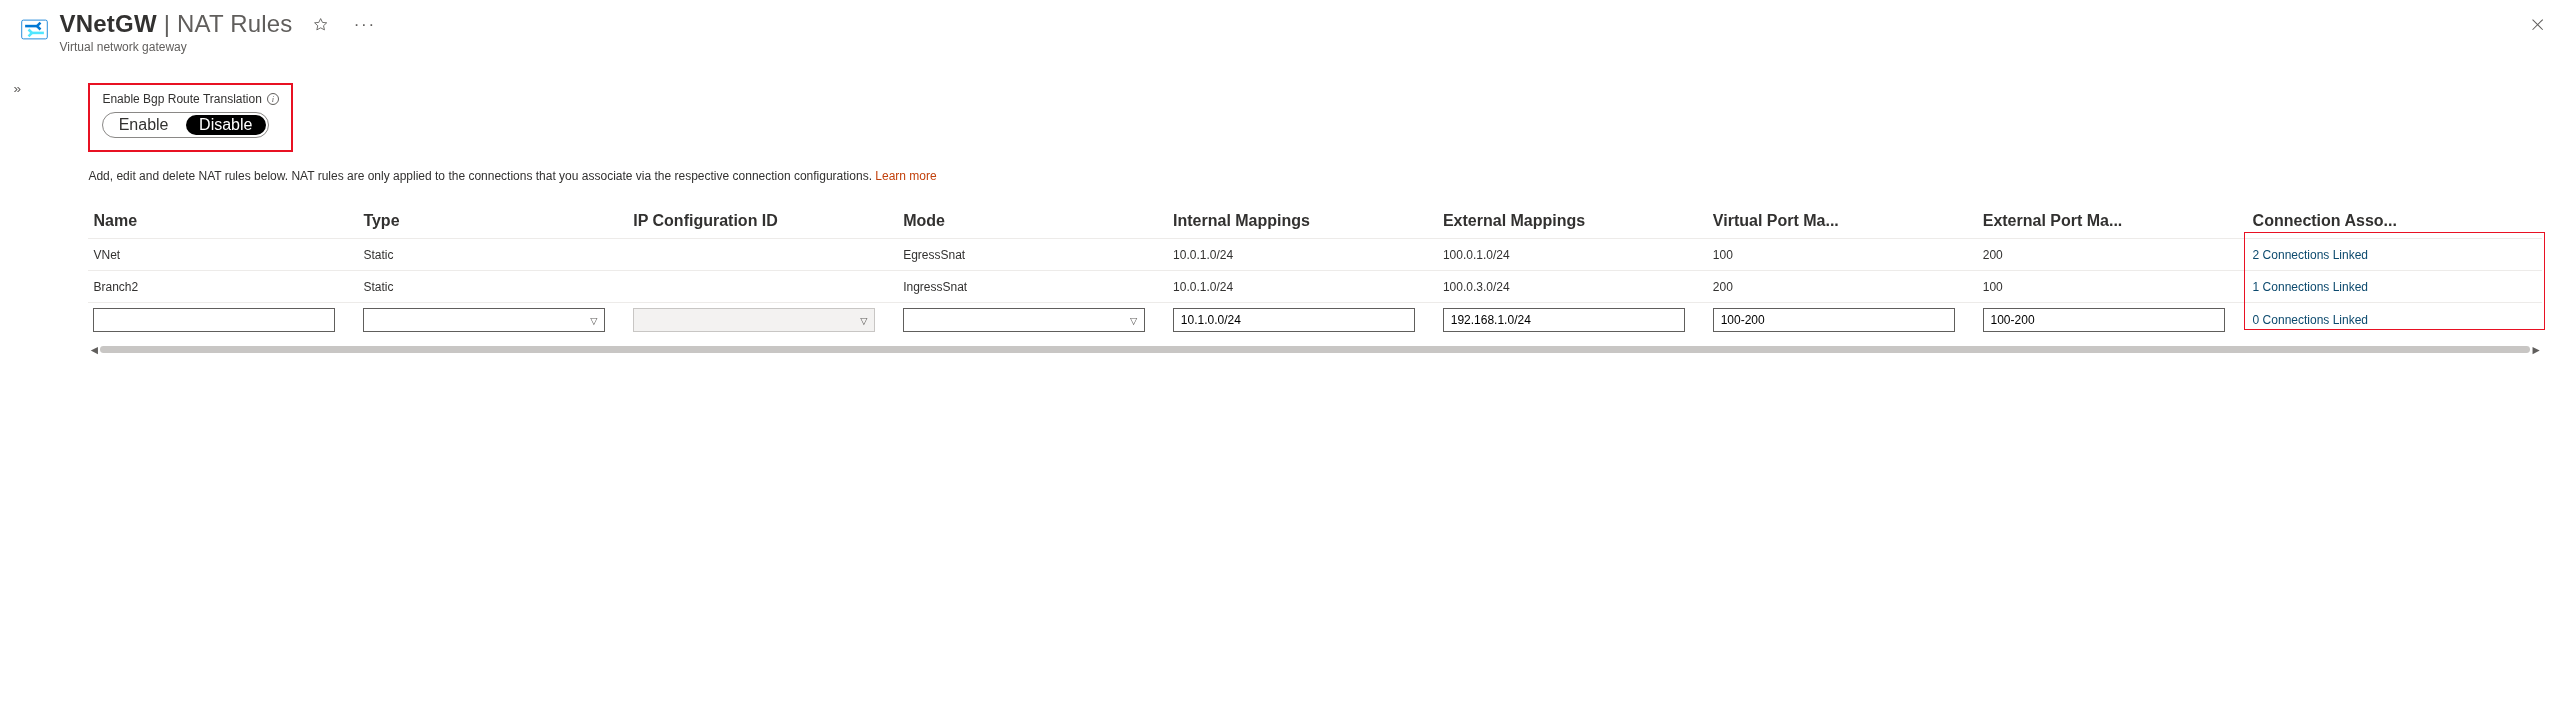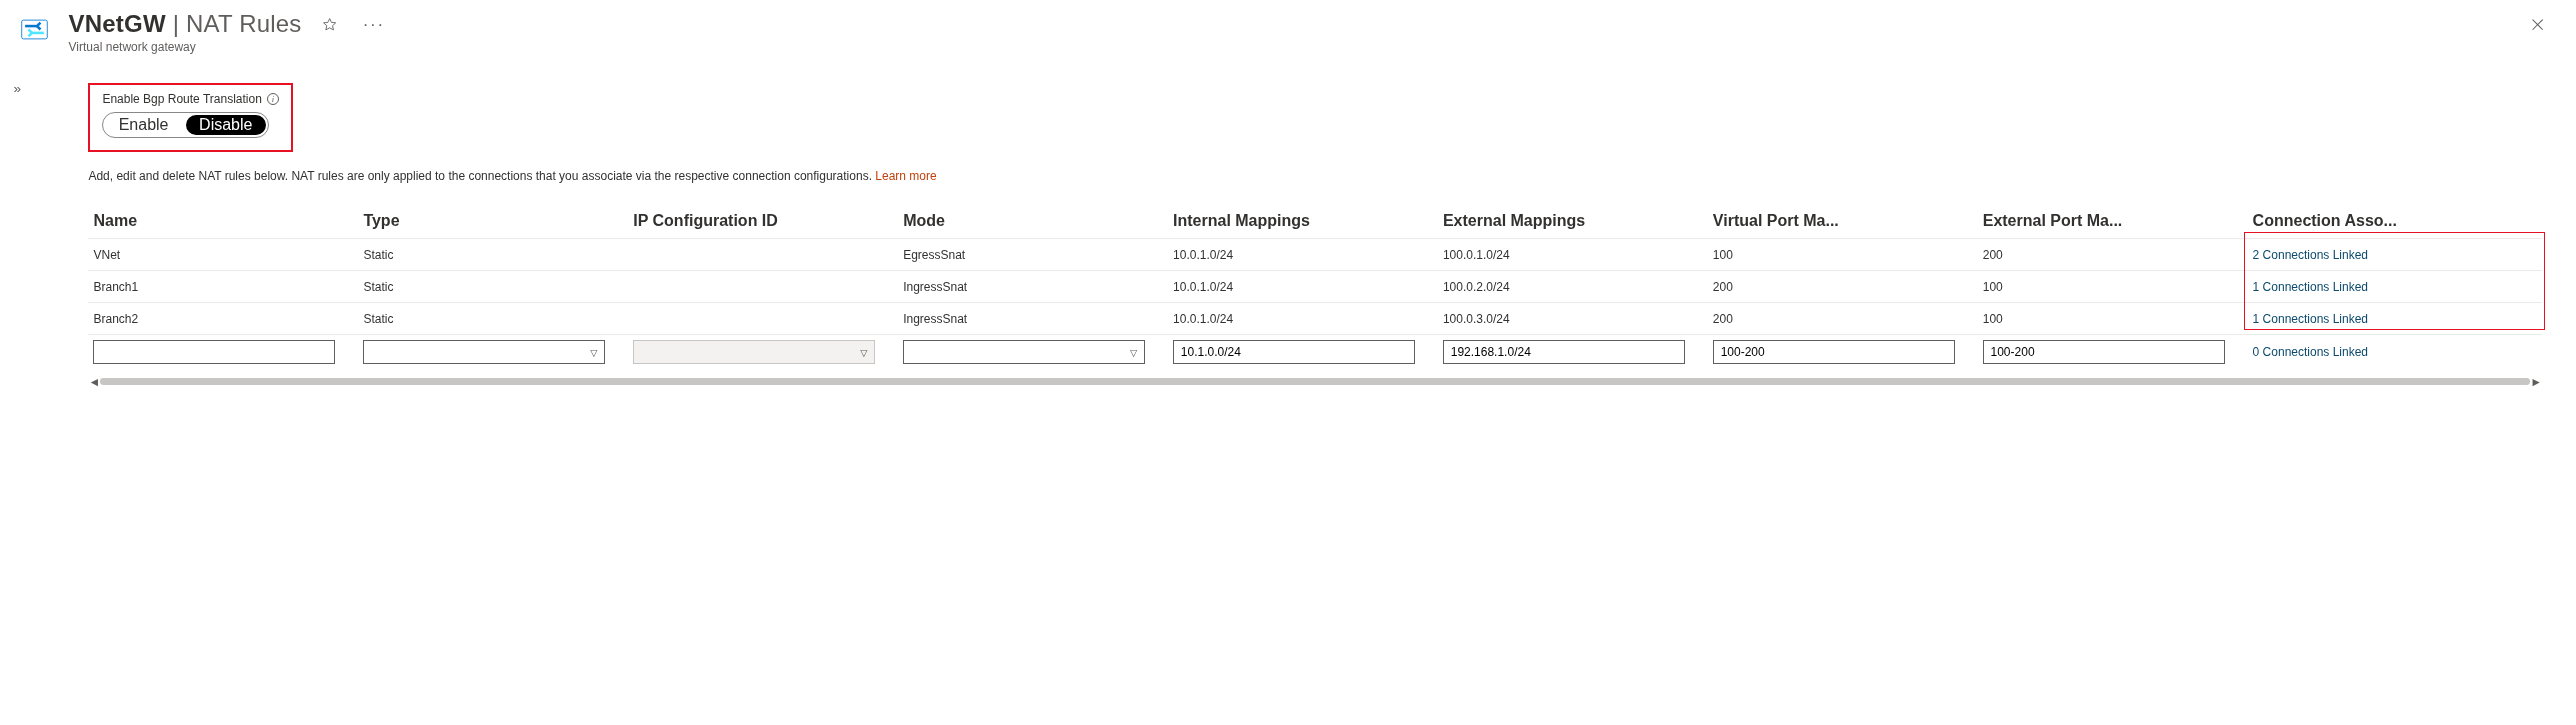--- a/index.html
+++ b/index.html
@@ -1,18 +1,18 @@
 <!DOCTYPE html>
 <html><head>
 <meta charset="utf-8">
 <style>
   * { box-sizing: border-box; }
   html, body { margin: 0; padding: 0; font-family: "Segoe UI", Arial, sans-serif; font-size: 12px; color: #323130; background: #fff; width: 2576px; }
   .page { padding: 10.2px 34px 20.4px 20.4px; }
-  .header { display: flex; align-items: flex-start; position: relative; gap: 9px; }
+  .header { display: flex; align-items: flex-start; position: relative; }
   .header-icon { width: 29px; height: 29px; margin-right: 10.2px; margin-top: 5.1px; flex-shrink: 0; }
   .title-block { flex: 1; }
   .title-row { display: flex; align-items: center; gap: 15.3px; }
   .title { font-size: 24px; letter-spacing: 0.2px; }
   .title .bold { font-weight: 600; }
   .title .thin { font-weight: 300; color: #605e5c; }
   .subtitle { font-size: 12px; color: #605e5c; margin-top: 1.7px; }
   .star-btn, .more-btn, .close-btn { background: none; border: none; padding: 5.1px; cursor: pointer; color: #605e5c; }
   .star-btn svg, .close-btn svg { display: block; }
   .more-btn { font-size: 17px; letter-spacing: 1.7px; line-height: 1; }
@@ -134,31 +134,20 @@
             <td>Static</td>
             <td></td>
             <td>EgressSnat</td>
             <td>10.0.1.0/24</td>
             <td>100.0.1.0/24</td>
             <td>100</td>
             <td>200</td>
             <td><a href="#" class="link">2 Connections Linked</a></td>
           </tr>
           <tr>
-            <td>Branch1</td>
-            <td>Static</td>
-            <td></td>
-            <td>IngressSnat</td>
-            <td>10.0.1.0/24</td>
-            <td>100.0.2.0/24</td>
-            <td>200</td>
-            <td>100</td>
-            <td><a href="#" class="link">1 Connections Linked</a></td>
-          </tr>
-          <tr>
             <td>Branch2</td>
             <td>Static</td>
             <td></td>
             <td>IngressSnat</td>
             <td>10.0.1.0/24</td>
             <td>100.0.3.0/24</td>
             <td>200</td>
             <td>100</td>
             <td><a href="#" class="link">1 Connections Linked</a></td>
           </tr>

